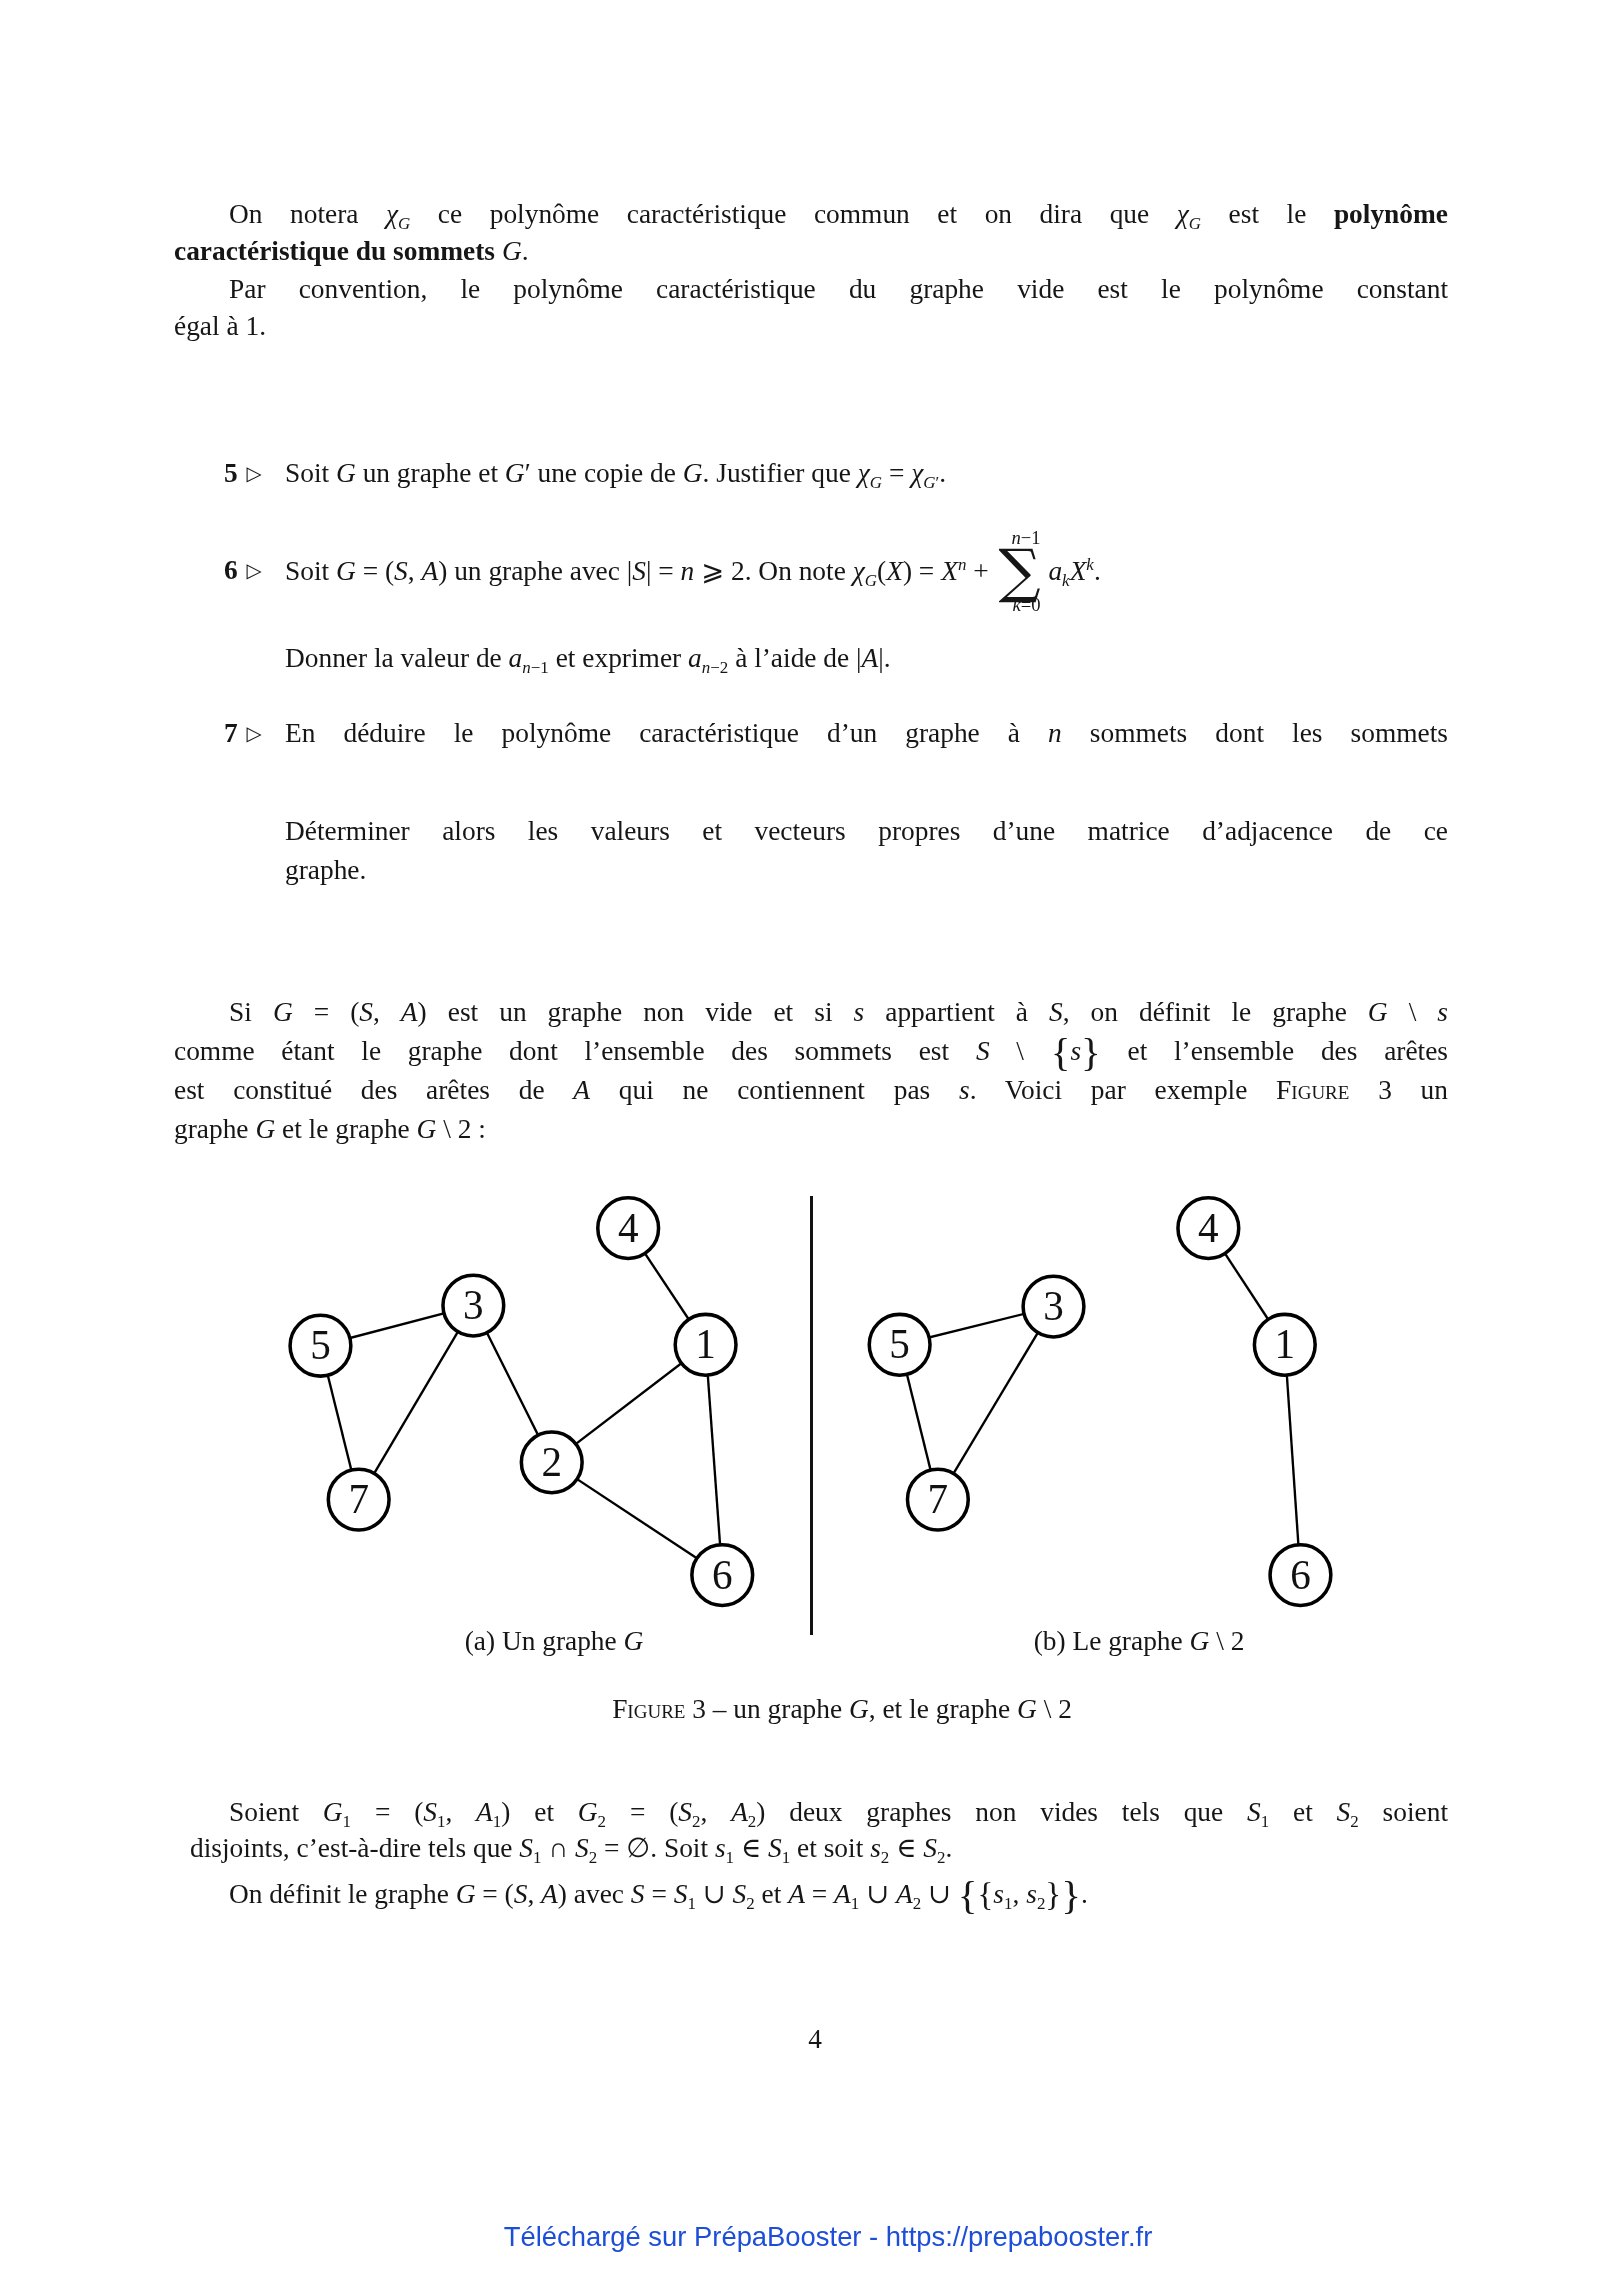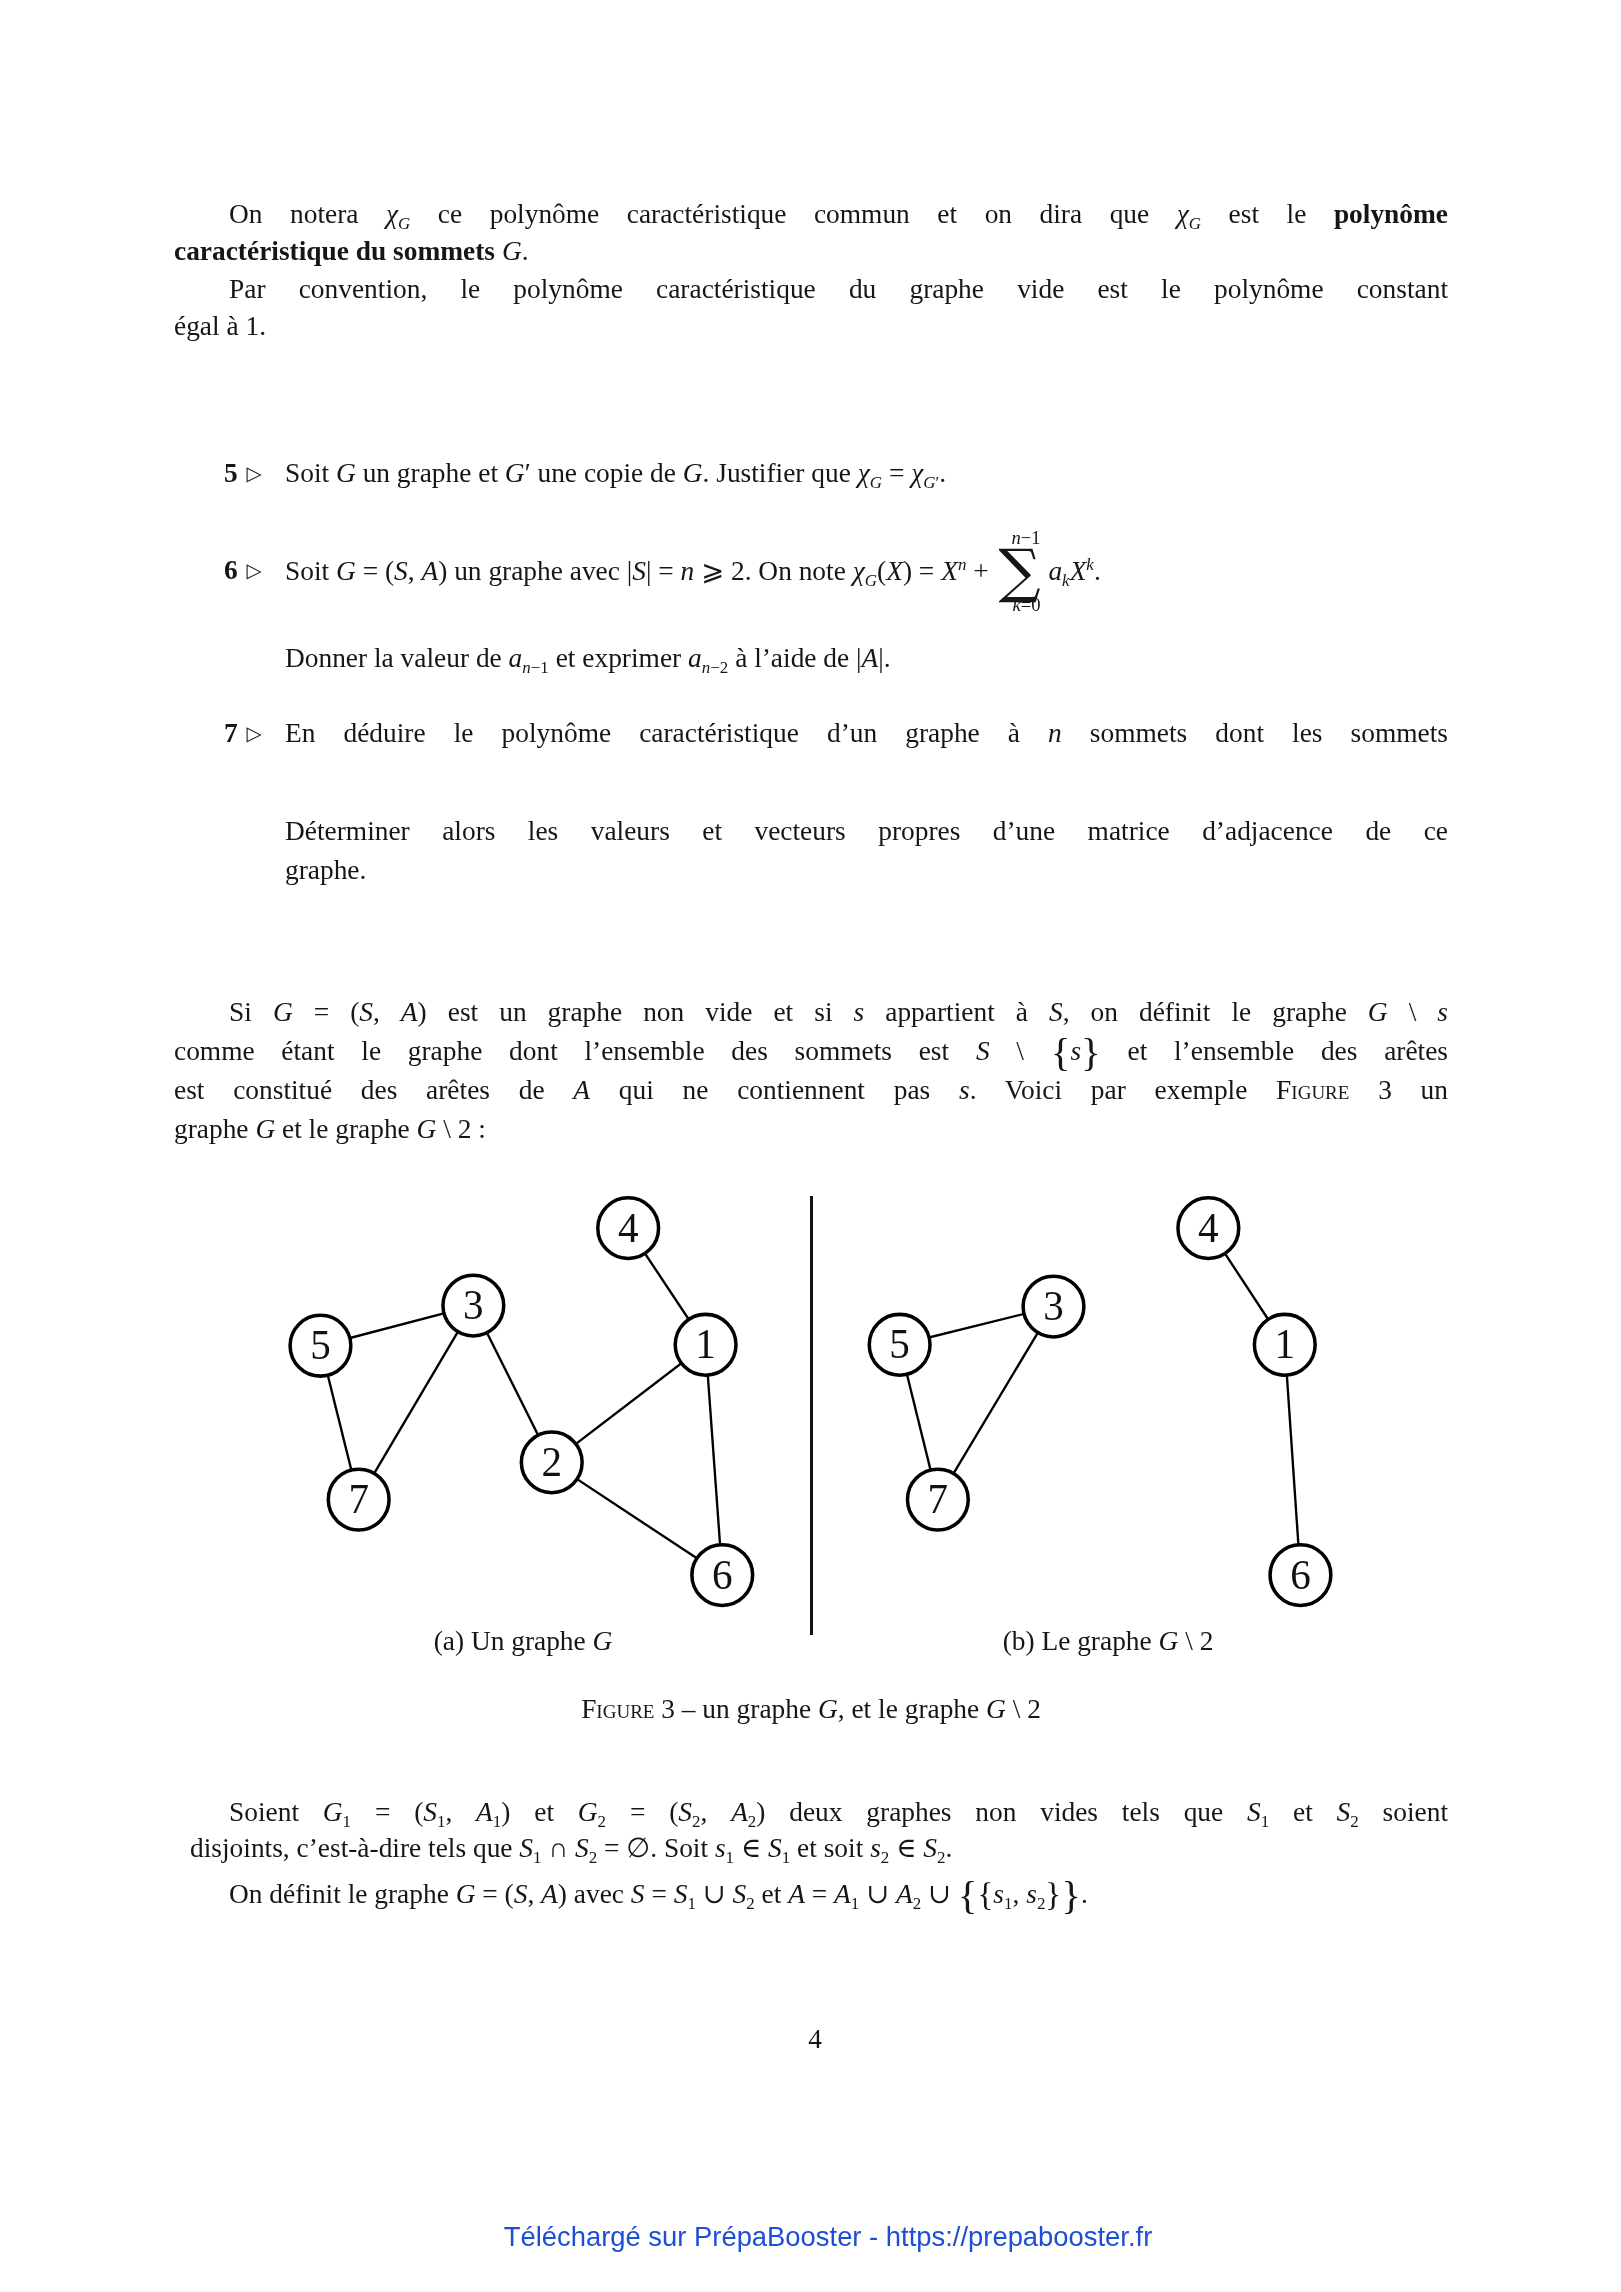--- a/index.html
+++ b/index.html
@@ -13,21 +13,21 @@
   sup{font-size:0.62em;line-height:0;}
   i{font-style:italic;}
   .sc{font-variant:small-caps;}
   .br1{font-size:1.5em;vertical-align:-0.14em;line-height:0;}
   .br2{font-size:1.2em;vertical-align:-0.06em;line-height:0;}
   .q6row{position:absolute;display:flex;align-items:center;font-size:27.4px;white-space:nowrap;}
   .sum{display:inline-flex;flex-direction:column;align-items:flex-end;margin:0 7.8px 0 9.8px;}
   .sum-top,.sum-bot{font-size:18.6px;line-height:1.05;}
   .sum-sigma{font-size:59px;line-height:0.8;font-family:"DejaVu Serif",serif;}
   .divider{position:absolute;background:#111;}
-  .caption{position:absolute;font-size:27.4px;white-space:nowrap;transform:translateX(-50%);}
+  .caption{position:absolute;font-size:27.4px;white-space:nowrap;transform:translateX(-50%);margin-left:31px;}
   .footer{position:absolute;font-family:"Liberation Sans","DejaVu Sans",sans-serif;font-size:27.4px;
           white-space:nowrap;transform:translateX(-50%);color:#1d4ed8;text-align:center;}
   .pagenum{position:absolute;font-size:27.4px;transform:translateX(-50%);}
   svg .edge{stroke:#000;stroke-width:2.4;}
   svg .node{fill:#fff;stroke:#000;stroke-width:3.6;}
   svg .nlabel{font-family:"Liberation Serif","DejaVu Serif",serif;font-size:42px;fill:#111;
               text-anchor:middle;}
 </style>
 </head>
 <body>

